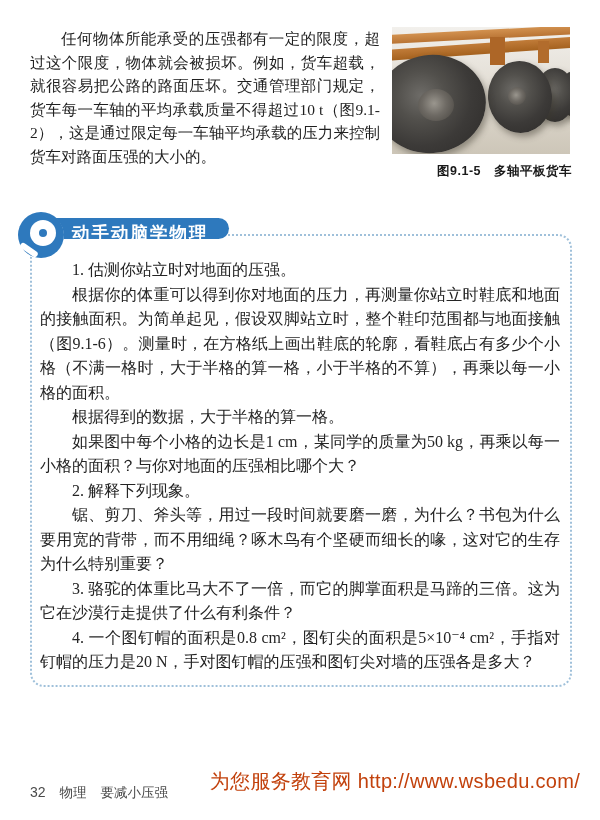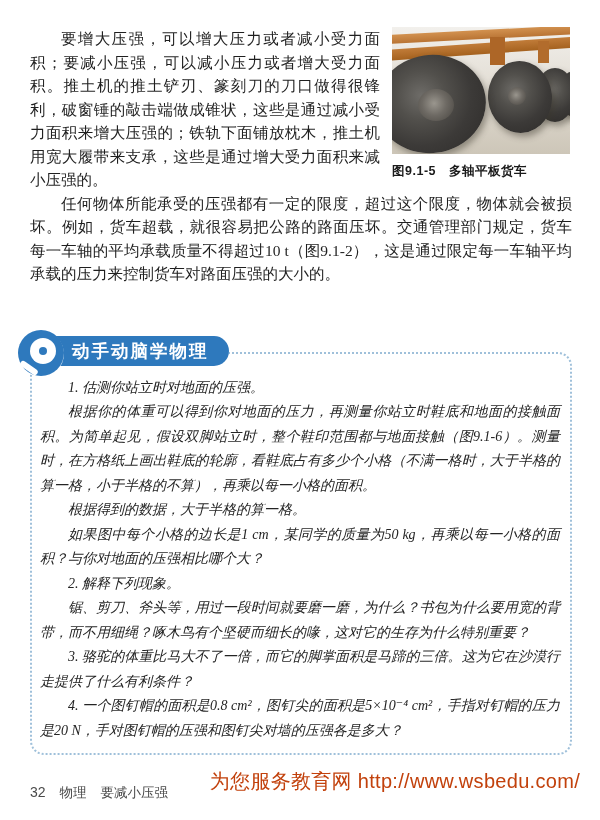--- a/index.html
+++ b/index.html
@@ -9,21 +9,21 @@
     background:#ffffff; overflow:hidden;
     font-family:"Liberation Serif","DejaVu Serif",serif;
     color:#1f1f1f;
   }
   .content { position:absolute; left:30px; top:27px; width:542px; }
 
   
   .body-p { font-size:15.5px; line-height:23.5px; text-align:justify; text-indent:2em; }
 
   
-  .fig1-float { float:right; width:180px; margin:0 0 4px 12px; text-align:left; }
+  .fig1-float { float:right; width:180px; margin:0 0 4px 12px; text-align:right; }
   .truck-photo { position:relative; width:178px; height:127px; overflow:hidden;
     background:linear-gradient(180deg,#f2f0ec 0%,#e3ded5 45%,#cdc6b8 100%); }
   .t-beam1 { position:absolute; top:3px; left:-6px; width:195px; height:9px;
     background:linear-gradient(180deg,#d2914f,#b97434); transform:rotate(-3deg); }
   .t-beam2 { position:absolute; top:16px; left:-4px; width:192px; height:11px;
     background:linear-gradient(180deg,#c17c39,#a5621f); transform:rotate(-4deg); }
   .t-bracket1 { position:absolute; top:10px; left:98px; width:15px; height:28px; background:#ad6627; }
   .t-bracket2 { position:absolute; top:14px; left:146px; width:11px; height:22px; background:#b26c2c; }
   .tire { position:absolute; border-radius:50%;
     background:radial-gradient(circle at 42% 40%, #6e6c68 0%, #52504c 28%, #3c3a38 58%, #2c2a28 100%);
@@ -45,29 +45,29 @@
     border-radius:14px; padding:22px 10px 10px 8px; }
   .sec-header { position:absolute; top:-24px; left:-14px; display:flex; align-items:flex-start; z-index:2; }
   .hd-icon { position:relative; width:46px; height:46px; border-radius:50%;
     background:#2e79bd; flex:none; z-index:3; box-shadow:0 1px 0 rgba(255,255,255,.9); }
   .hd-ring { position:absolute; top:8px; left:12px; width:26px; height:26px;
     border-radius:50%; background:#ffffff; }
   .hd-dot { position:absolute; top:17px; left:21px; width:8px; height:8px;
     border-radius:50%; background:#2e79bd; }
   .hd-notch { position:absolute; bottom:5px; left:1px; width:20px; height:6px;
     background:#ffffff; transform:rotate(35deg); border-radius:3px; }
-  .hd-badge { margin-left:-16px; margin-top:6px; height:30px; line-height:31px;
+  .hd-badge { margin-left:-16px; margin-top:6px; height:21px; line-height:31px;
     background:#2e79bd; color:#fff; padding:0 20px 0 24px;
     border-radius:6px 16px 16px 6px;
     font-family:"Liberation Sans","DejaVu Sans",sans-serif;
     font-weight:bold; font-size:17.5px; letter-spacing:2px;
     box-shadow:0 1px 0 rgba(255,255,255,.9); }
 
-  .sec-p { font-size:14px; line-height:24.5px; text-align:justify; text-indent:2em;
-    font-style:italic; color:#242424; }
+  .sec-p { font-size:16px; line-height:24.5px; text-align:justify; text-indent:2em;
+    color:#242424; }
 
   
   .fig2-float { float:right; width:146px; margin:2px 0 2px 8px; text-align:center; }
   .grid-paper { position:relative; width:132px; height:168px; margin:0 auto;
     background-color:#fcfefe;
     background-image:
       linear-gradient(#85c6ce 1px, transparent 1px),
       linear-gradient(90deg, #85c6ce 1px, transparent 1px),
       linear-gradient(#d9e9e6 1px, transparent 1px),
       linear-gradient(90deg, #d9e9e6 1px, transparent 1px);
@@ -99,21 +99,20 @@
           <div class="t-bracket2"></div>
           <div class="tire tire4"></div>
           <div class="tire tire3"></div>
           <div class="tire tire2"></div>
           <div class="hub hub2"></div>
           <div class="tire tire1"></div>
           <div class="hub hub1"></div>
         </div>
         <div class="fig-caption">图9.1-5　多轴平板货车</div>
       </div>
-      <p class="body-p">要增大压强，可以增大压力或者减小受力面积；要减小压强，可以减小压力或者增大受力面积。推土机的推土铲刃、篆刻刀的刀口做得很锋利，破窗锤的敲击端做成锥状，这些是通过减小受力面积来增大压强的；铁轨下面铺放枕木，推土机用宽大履带来支承，这些是通过增大受力面积来减小压强的。</p>
       <p class="body-p">任何物体所能承受的压强都有一定的限度，超过这个限度，物体就会被损坏。例如，货车超载，就很容易把公路的路面压坏。交通管理部门规定，货车每一车轴的平均承载质量不得超过10 t（图9.1-2），这是通过限定每一车轴平均承载的压力来控制货车对路面压强的大小的。</p>
     </div>
 
     <div class="section">
       <div class="sec-header">
         <div class="hd-icon">
           <div class="hd-notch"></div>
           <div class="hd-ring"></div>
           <div class="hd-dot"></div>
         </div>

